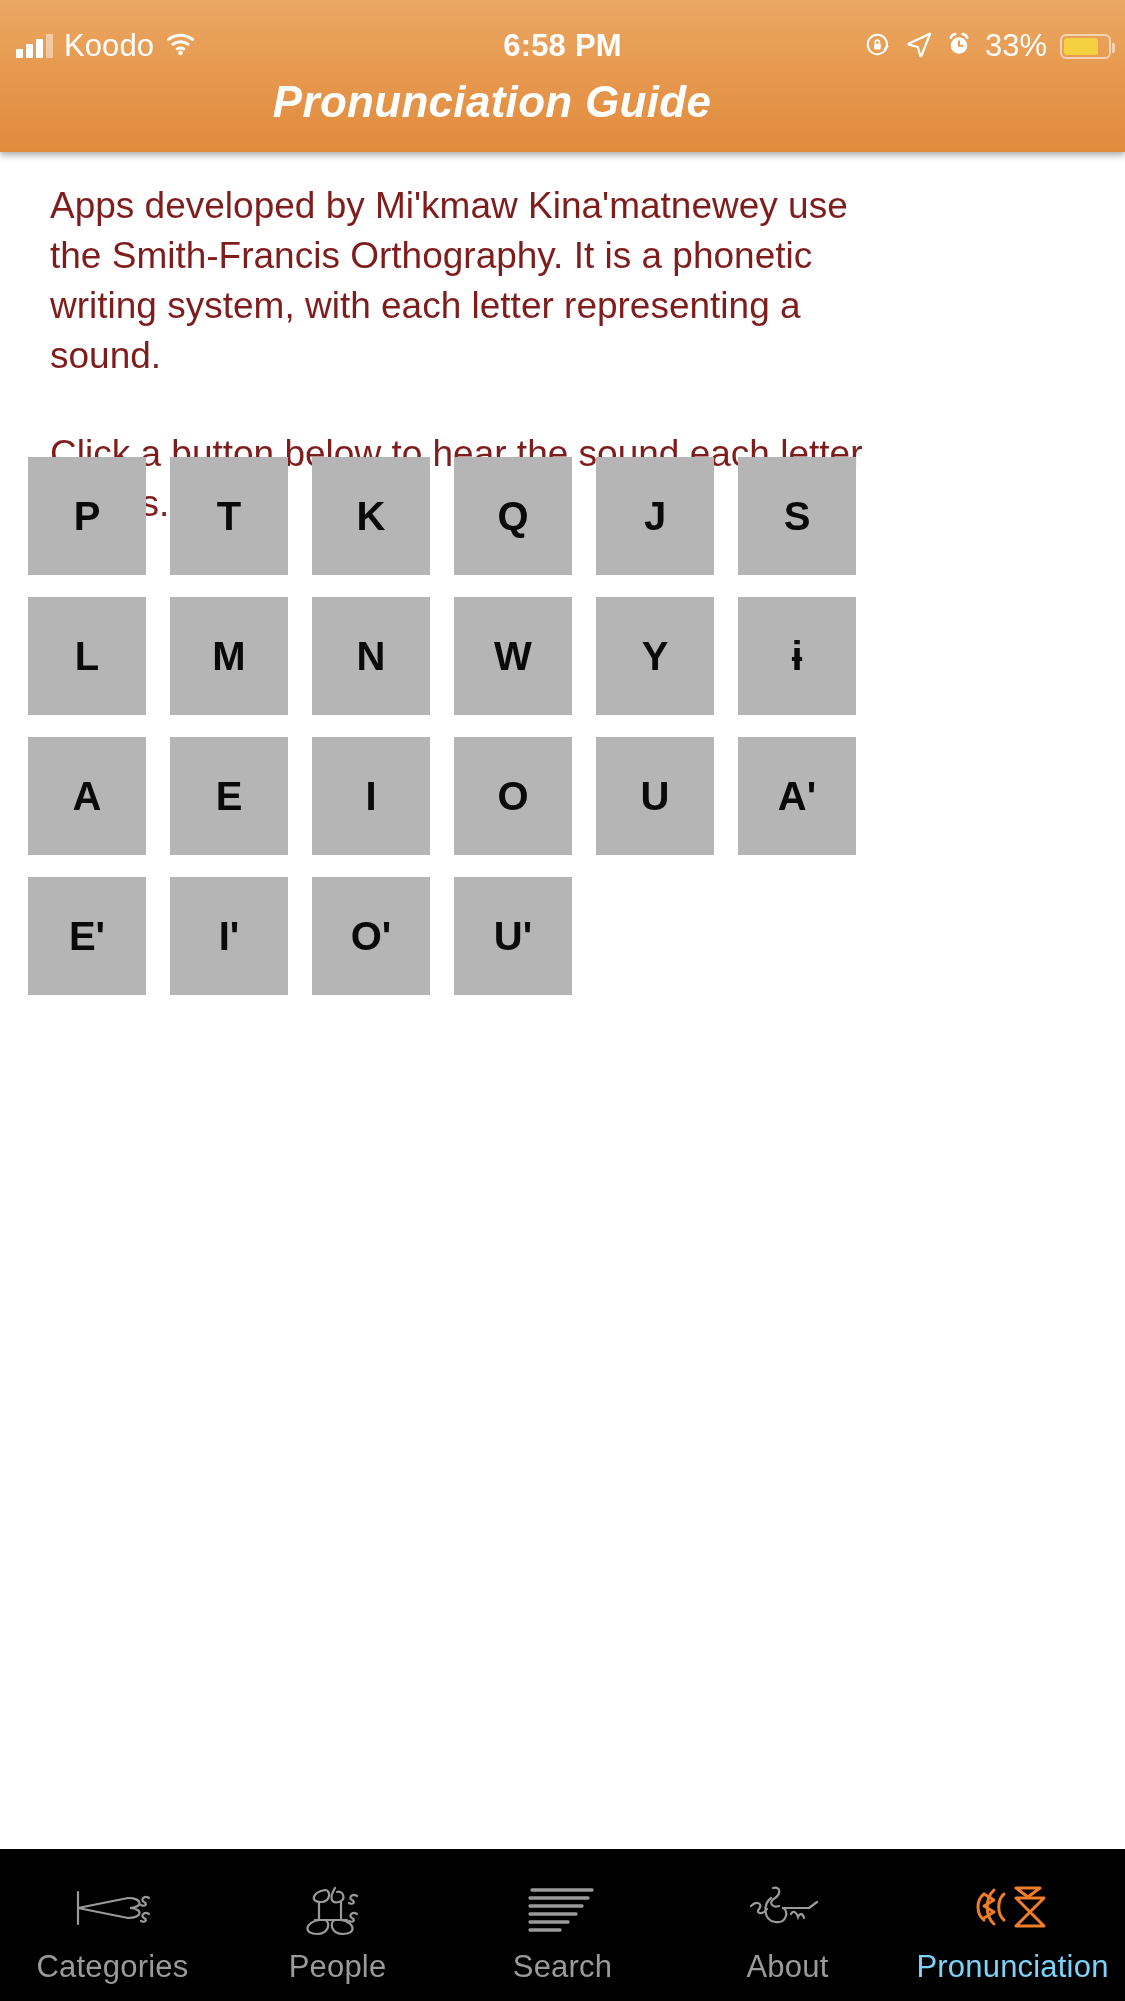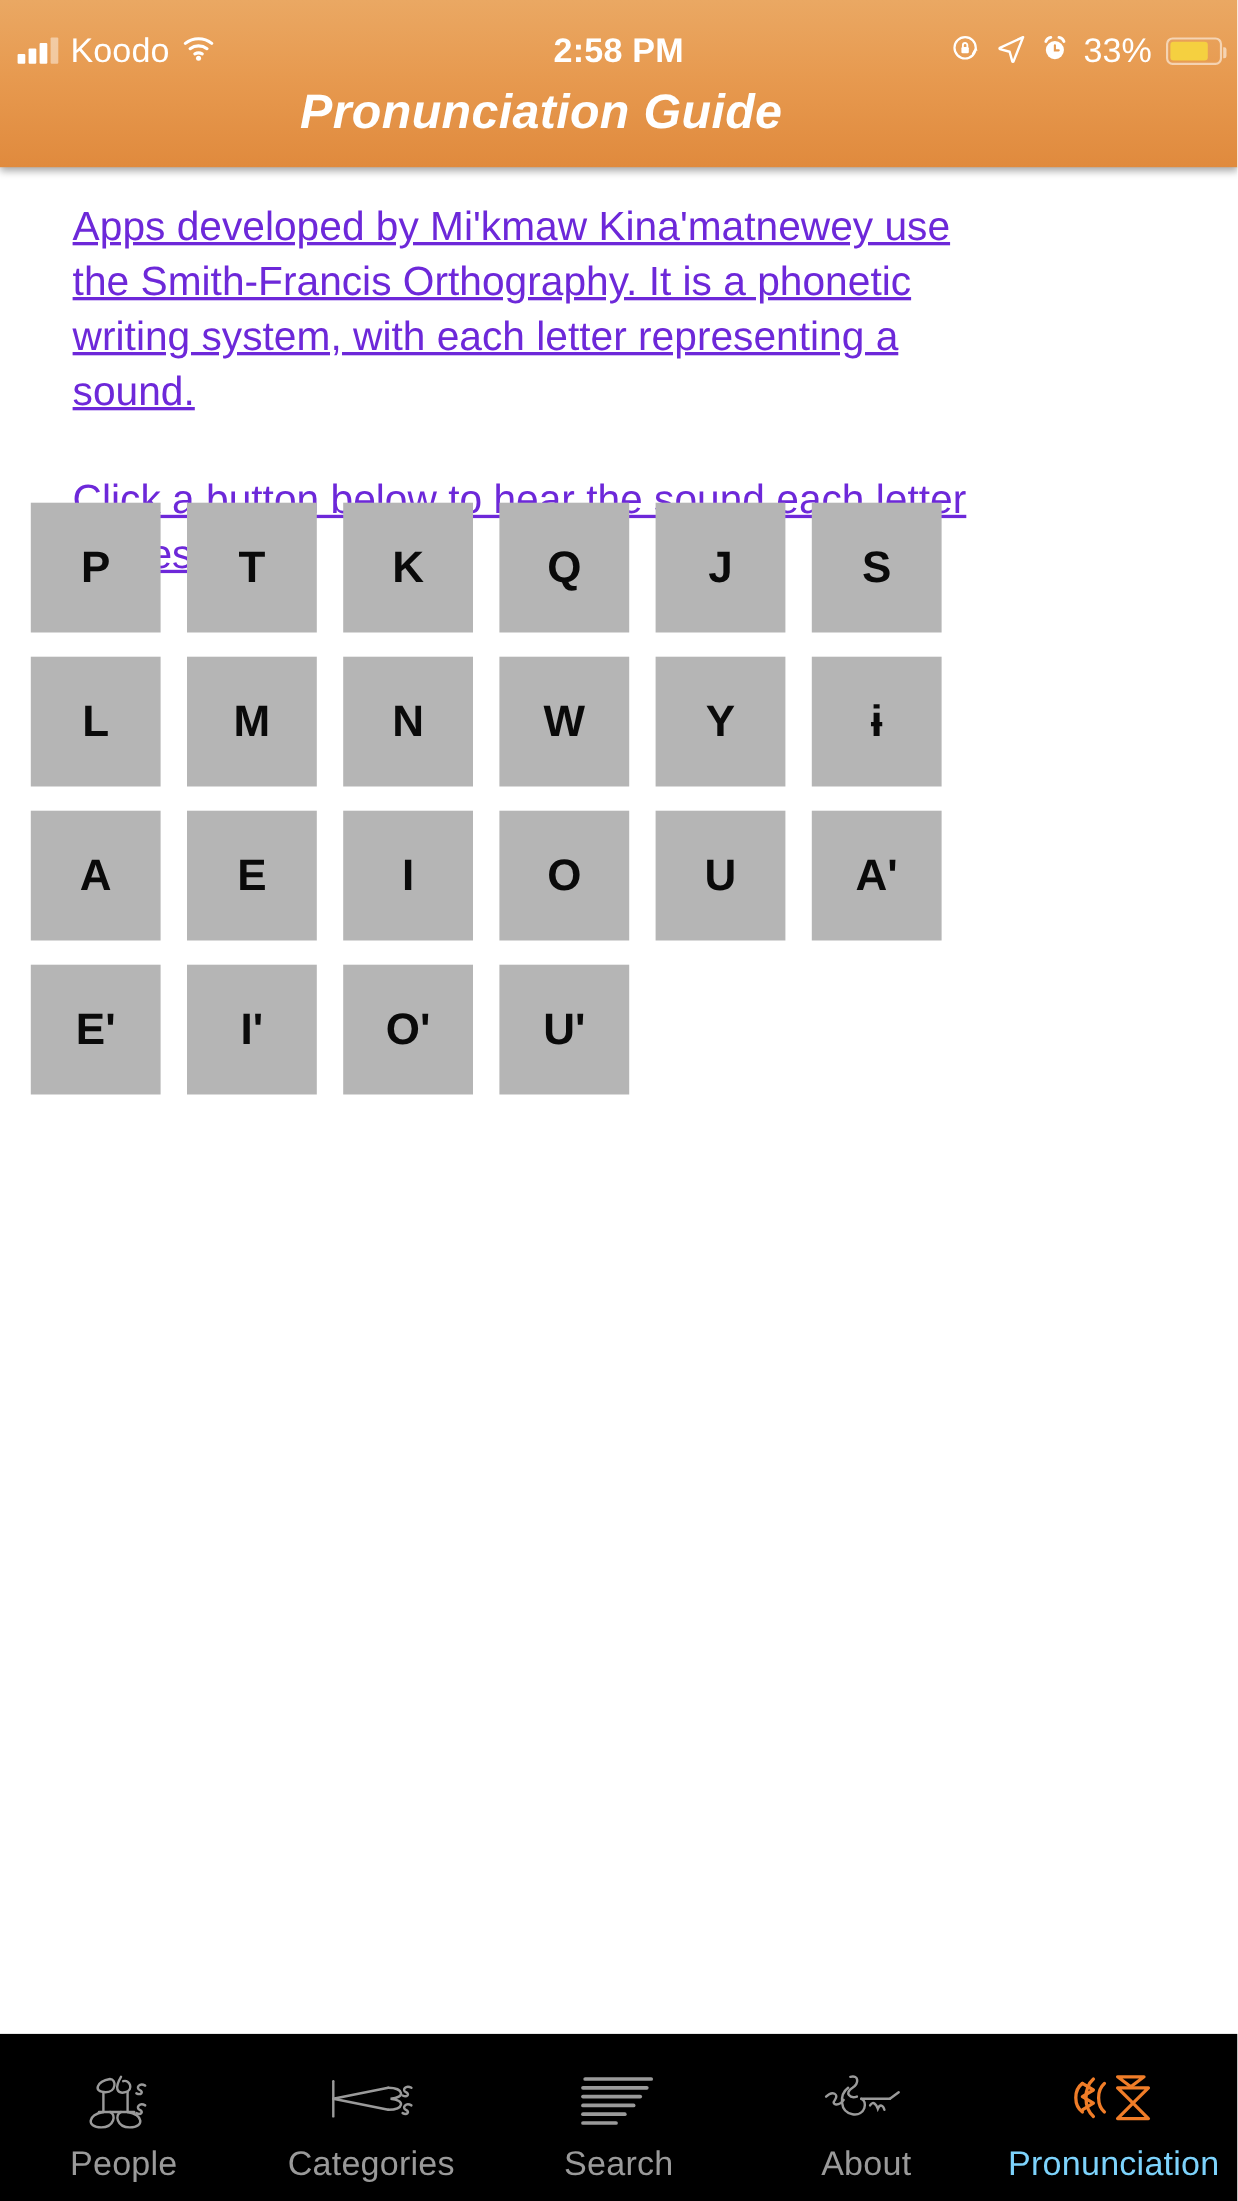--- a/index.html
+++ b/index.html
@@ -74,25 +74,24 @@
     color:#ffffff;font-size:44px;font-weight:700;letter-spacing:0.3px;font-style:italic;
   }
 
   
   .content{
     position:absolute;left:0;top:155px;width:1125px;
     padding:0;
   }
   .intro{
     margin:0;
-    padding:26px 42px 0 66px;
+    padding:26px 42px 0 50px;
     font-size:37px;line-height:50px;
-    color:#6d28d9;font-weight:400;
+    color:#7f1d1d;font-weight:400;
     max-width:820px;
-    text-decoration:underline;
   }
   .intro.second{
     padding-top:48px;
   }
 
   
   .grid{
     position:absolute;left:28px;top:302px;
     width:1060px;
     display:grid;
@@ -156,21 +155,21 @@
         <svg class="wifi" viewBox="0 0 24 20" fill="none">
           <path d="M2 6.2 A16 16 0 0 1 22 6.2" stroke="#fff" stroke-width="2.4" stroke-linecap="round"></path>
           <path d="M5.6 10.2 A11 11 0 0 1 18.4 10.2" stroke="#fff" stroke-width="2.4" stroke-linecap="round"></path>
           <path d="M9.2 14.1 A6 6 0 0 1 14.8 14.1" stroke="#fff" stroke-width="2.4" stroke-linecap="round"></path>
           <circle cx="12" cy="17.4" r="1.9" fill="#fff"></circle>
         </svg>
       </span>
     </div>
 
     <div class="sb-center">
-      <span>2:58 PM</span>
+      <span>6:58 PM</span>
     </div>
 
     <div class="sb-right">
       <span>
         <svg class="rot" viewBox="0 0 24 24" fill="none">
           <circle cx="11" cy="12" r="8.6" stroke="#fff" stroke-width="1.8"></circle>
           <rect x="8" y="11.4" width="6" height="5" rx="1" fill="#fff"></rect>
           <path d="M9.2 11.4 v-1.5 a1.8 1.8 0 0 1 3.6 0 v1.5" stroke="#fff" stroke-width="1.5" fill="none"></path>
           <path d="M18.6 14.5 a8.6 8.6 0 0 1 -1.2 2.2" stroke="#fff" stroke-width="1.8" stroke-linecap="round"></path>
           <path d="M19.6 11.4 l1.5 2.8 l-3 .2 z" fill="#fff"></path>
@@ -231,54 +230,54 @@
     <button class="lbtn">E'</button>
     <button class="lbtn">I'</button>
     <button class="lbtn">O'</button>
     <button class="lbtn">U'</button>
     <span class="lbtn blank"></span>
     <span class="lbtn blank"></span>
   </div>
 </div>
 
 <div class="tabbar">
+
+  <div class="tab">
+    <span class="glyph">
+      <svg width="118" height="68" viewBox="0 0 118 68" fill="none" stroke="#9a9a9a" stroke-width="2.2" stroke-linecap="round">
+        <path d="M24 18 v32"></path>
+        <path d="M24 34 L74 24"></path>
+        <path d="M24 34 L74 44"></path>
+        <path d="M74 24 C88 24 90 33 76 34 C90 35 88 44 74 44"></path>
+        <path d="M95 24 c-5 -3 -9 2 -5 4 c4 2 1 5 -3 3"></path>
+        <path d="M95 40 c-5 -3 -9 2 -5 4 c4 2 1 5 -3 3"></path>
+      </svg>
+    </span>
+    <span class="tlabel">Categories</span>
+  </div>
 
   <div class="tab">
     <span class="glyph">
       <svg width="118" height="68" viewBox="0 0 118 68" fill="none" stroke="#9a9a9a" stroke-width="2.2" stroke-linecap="round">
         <path d="M46 16 C34 18 30 28 42 28 C52 28 52 16 46 16"></path>
         <path d="M56 14 C50 24 52 30 60 28 C68 26 64 16 58 18"></path>
         <path d="M40 28 v18"></path>
         <path d="M62 28 v18"></path>
         <path d="M36 46 h32"></path>
         <path d="M40 46 C26 48 24 60 38 60 C50 60 52 48 46 46"></path>
         <path d="M62 46 C76 48 78 60 64 60 C52 60 50 48 56 46"></path>
         <path d="M78 22 c-5 -3 -9 2 -5 4 c4 2 1 5 -3 3"></path>
         <path d="M78 40 c-5 -3 -9 2 -5 4 c4 2 1 5 -3 3"></path>
       </svg>
     </span>
     <span class="tlabel">People</span>
   </div>
 
   <div class="tab">
     <span class="glyph">
-      <svg width="118" height="68" viewBox="0 0 118 68" fill="none" stroke="#9a9a9a" stroke-width="2.2" stroke-linecap="round">
-        <path d="M24 18 v32"></path>
-        <path d="M24 34 L74 24"></path>
-        <path d="M24 34 L74 44"></path>
-        <path d="M74 24 C88 24 90 33 76 34 C90 35 88 44 74 44"></path>
-        <path d="M95 24 c-5 -3 -9 2 -5 4 c4 2 1 5 -3 3"></path>
-        <path d="M95 40 c-5 -3 -9 2 -5 4 c4 2 1 5 -3 3"></path>
-      </svg>
-    </span>
-    <span class="tlabel">Categories</span>
-  </div>
-
-  <div class="tab">
-    <span class="glyph">
       <svg width="118" height="68" viewBox="0 0 118 68" fill="none" stroke="#9a9a9a" stroke-width="3.4" stroke-linecap="round">
         <path d="M28 16 H88"></path>
         <path d="M26 24 H84"></path>
         <path d="M26 32 H78"></path>
         <path d="M26 40 H72"></path>
         <path d="M26 48 H64"></path>
         <path d="M26 56 H56"></path>
       </svg>
     </span>
     <span class="tlabel">Search</span>

